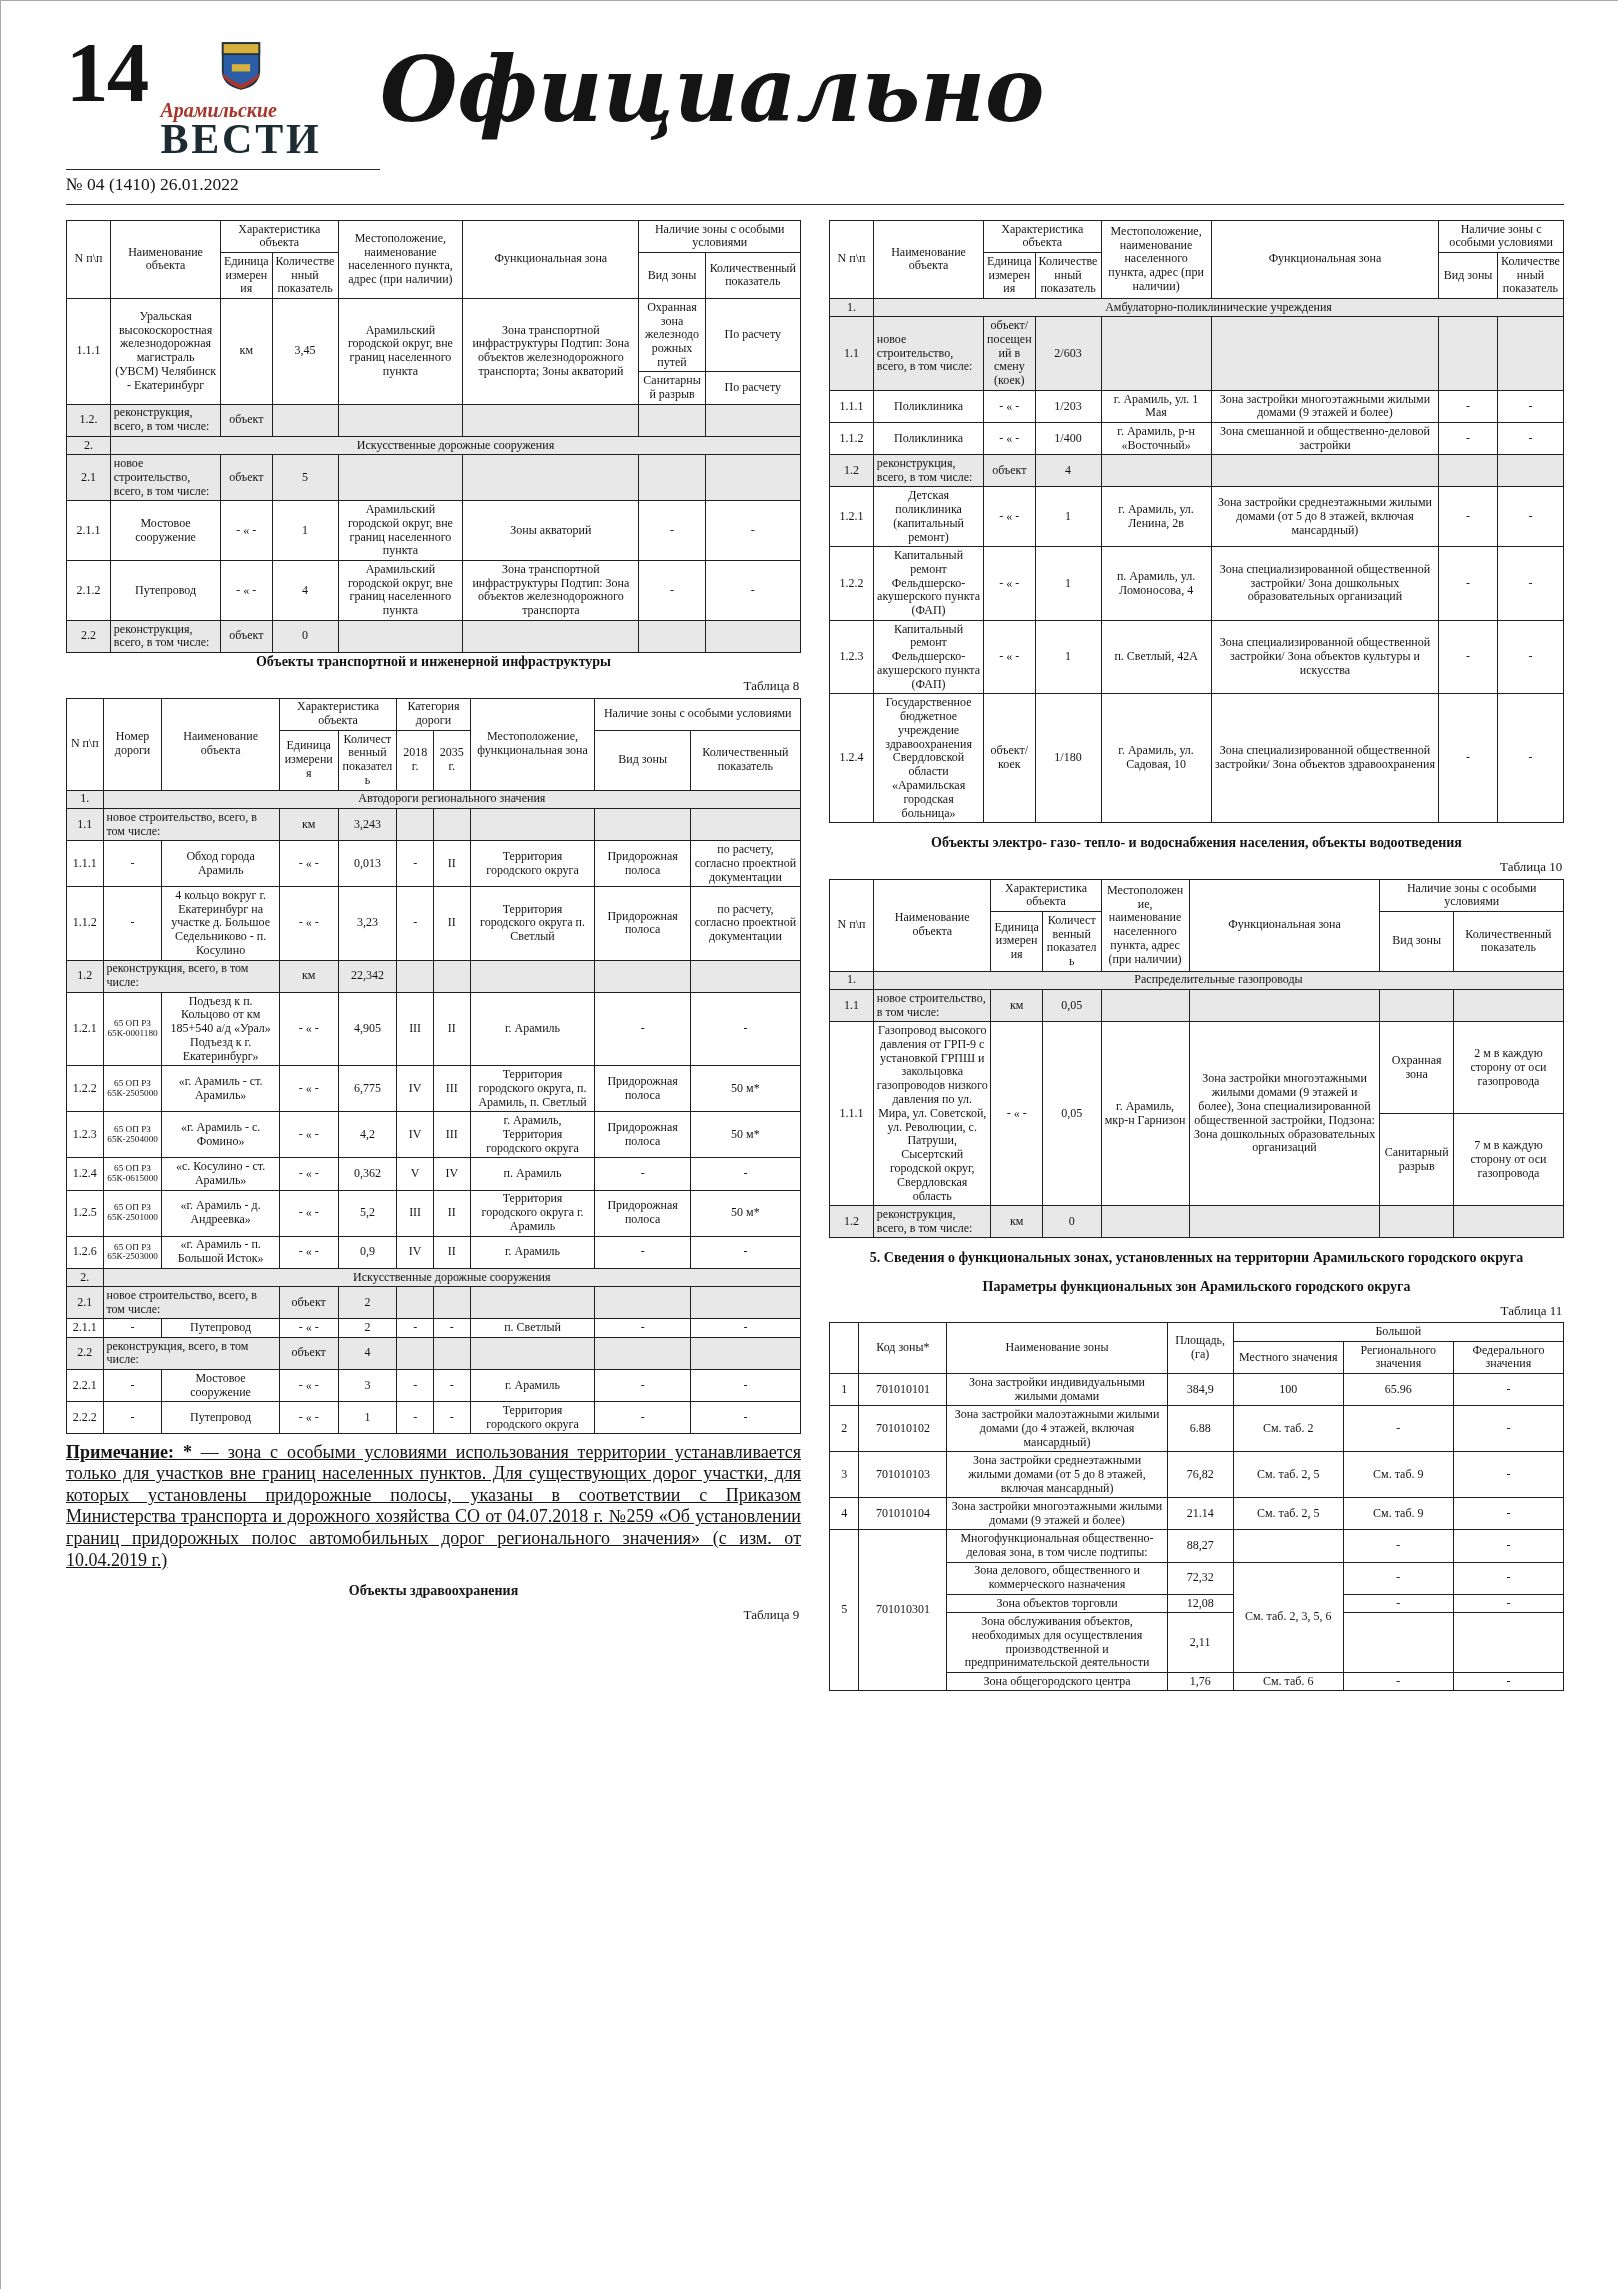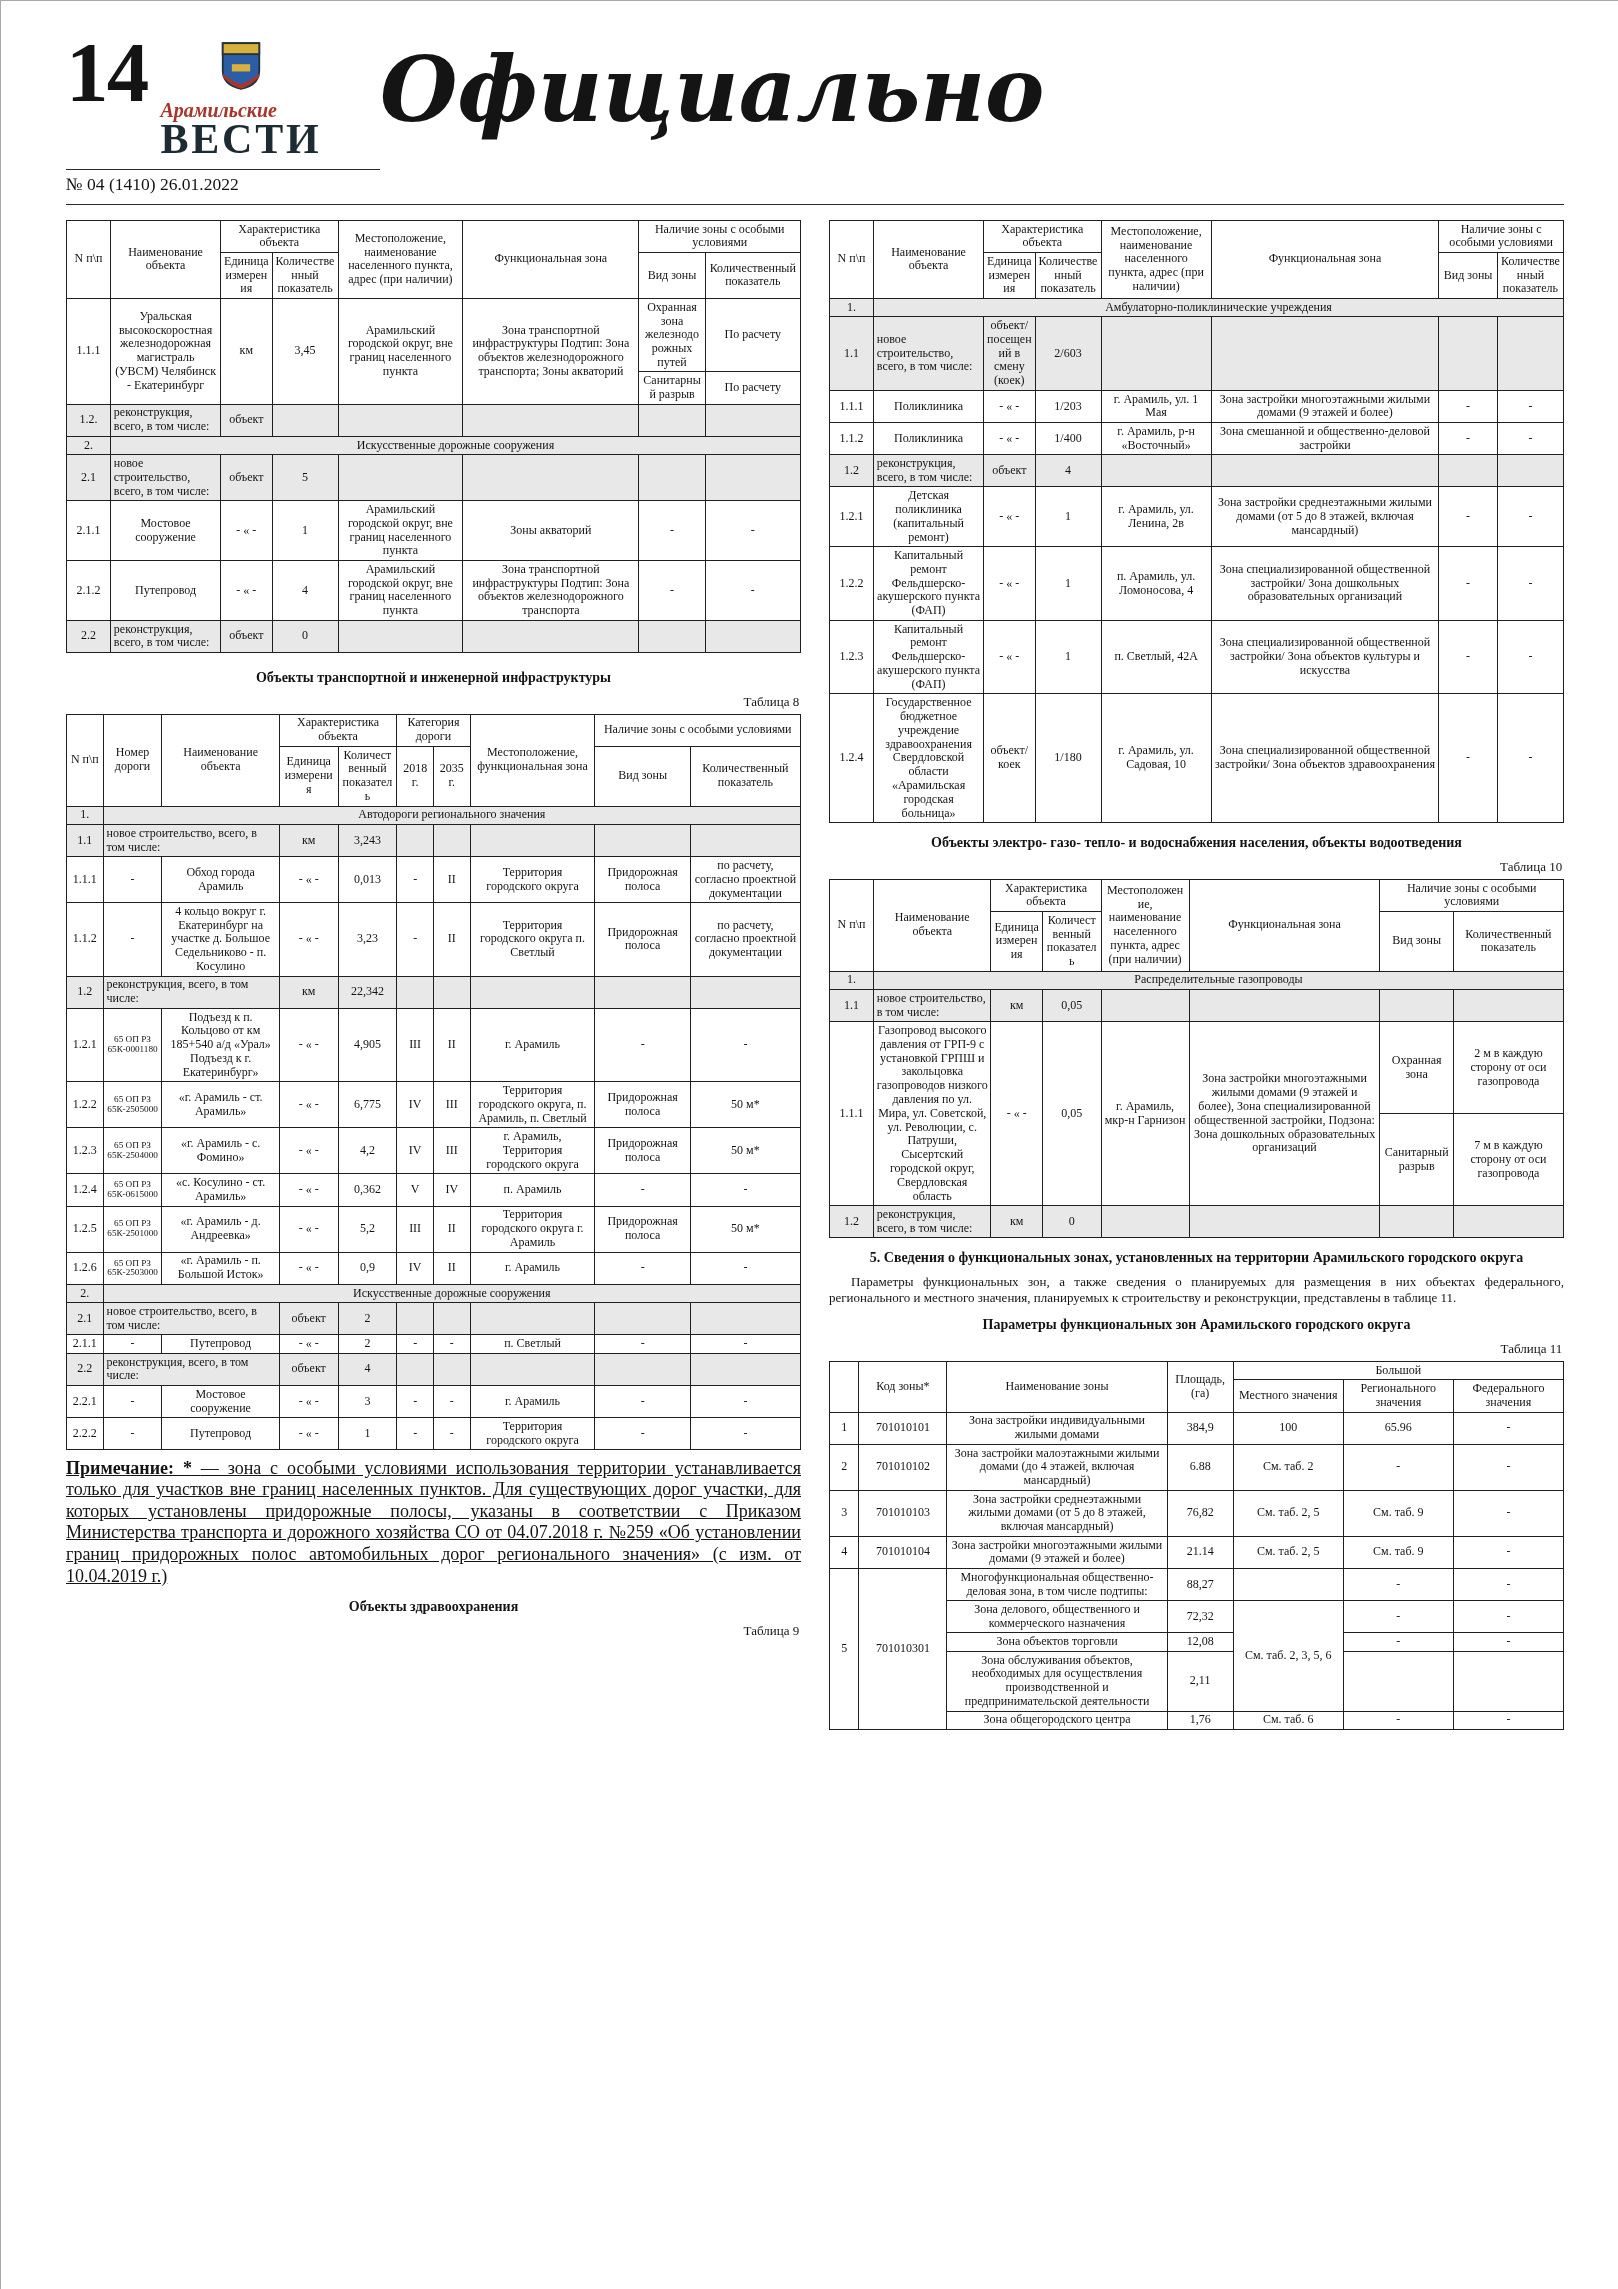--- a/index.html
+++ b/index.html
@@ -24,21 +24,21 @@
   .nt{width:100%;border-collapse:collapse;table-layout:fixed;font-size:12px;line-height:1.15;}
   .nt th,.nt td{border:0.9px solid #1f1f1f;padding:1.8px 2.8px;text-align:center;vertical-align:middle;
                 font-weight:normal;overflow-wrap:break-word;word-wrap:break-word;}
   .nt tr.shade td{background:#e8e8e8;}
   .nt td.left{text-align:left;}
   .nt td.tiny{font-size:9.2px;line-height:1.05;}
   .tabcap{text-align:right;font-size:13px;margin:1.8px 1.8px 3.7px;}
   .h-bold{text-align:center;font-weight:bold;font-size:14px;margin:11px 5.5px 7.4px;line-height:1.25;}
   .note{font-size:18px;text-align:justify;margin:7.4px 0 5.5px;line-height:1.2;text-decoration:underline;}
   .para{font-size:13px;text-align:justify;margin:5.5px 0;text-indent:22px;line-height:1.2;}
-  .mt0{margin-top:16px;}
+  .mt0{margin-top:0;}
 </style>
 </head>
 <body>
 
 <div class="page">
 
   <header class="masthead">
     <div class="mast-left">
       <div class="mast-row">
         <div class="pagenum">14</div>
@@ -581,21 +581,20 @@
                 <td></td>
                 <td></td>
                 <td></td>
                 <td></td>
               </tr>
             </tbody>
           </table>
         </div>
 
       <p class="h-bold">5. Сведения о функциональных зонах, установленных на территории Арамильского городского округа</p>
-      <p class="para">Параметры функциональных зон, а также сведения о планируемых для размещения в них объектах федерального, регионального и местного значения, планируемых к строительству и реконструкции, представлены в таблице 11.</p>
       <p class="h-bold">Параметры функциональных зон Арамильского городского округа</p>
       <div class="tabcap">Таблица 11</div>
 
       <div>
           <table class="nt">
             <colgroup>
               <col style="width: 4%;">
               <col style="width: 12%;">
               <col style="width: 30%;">
               <col style="width: 9%;">

